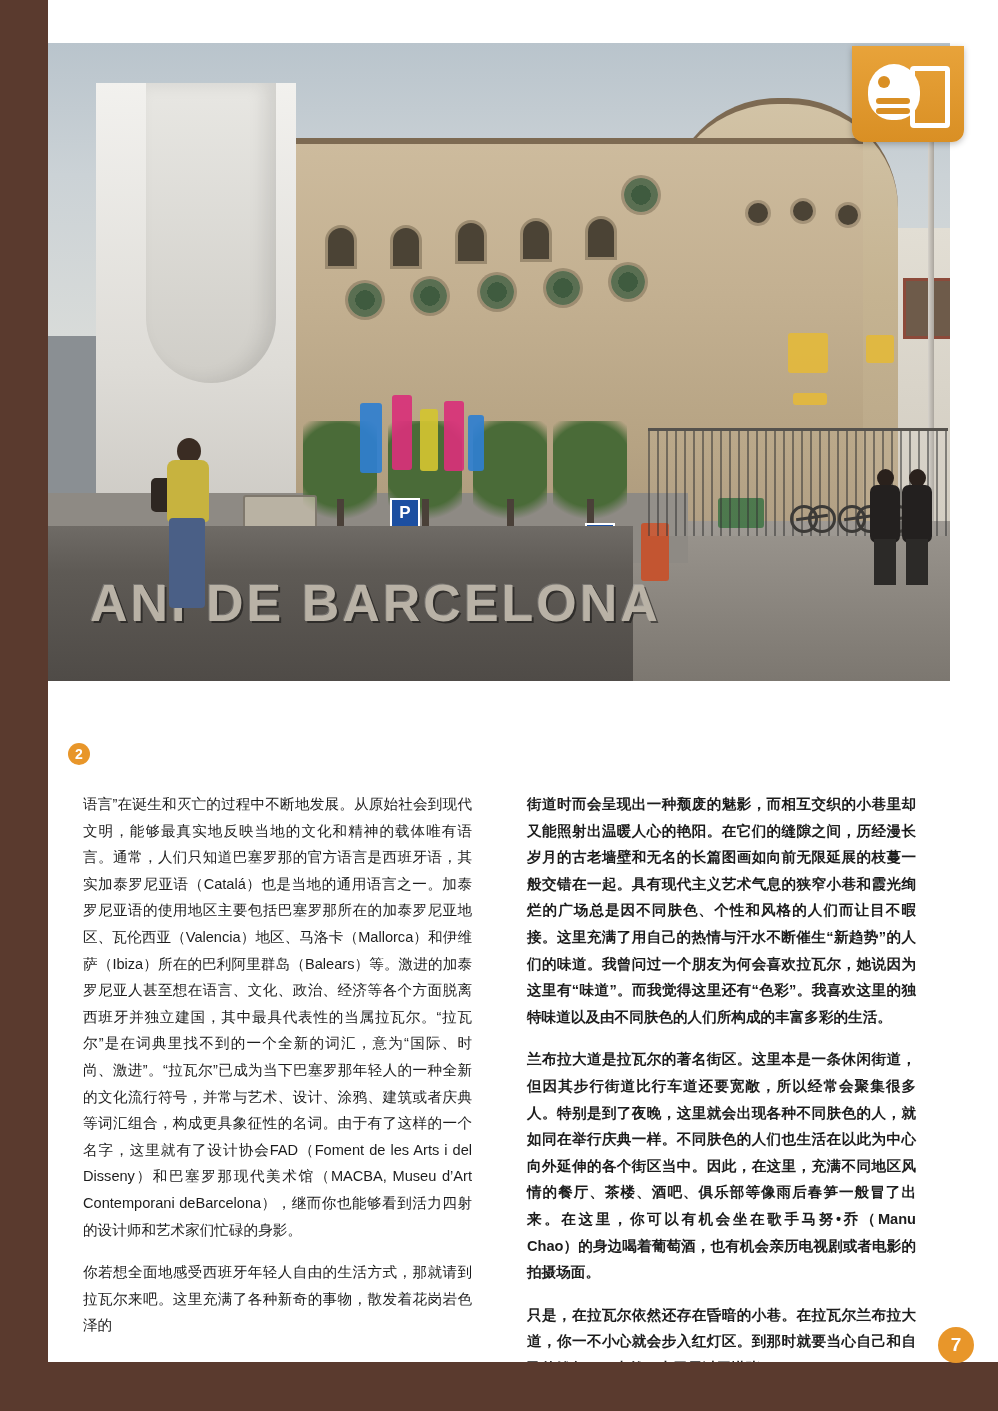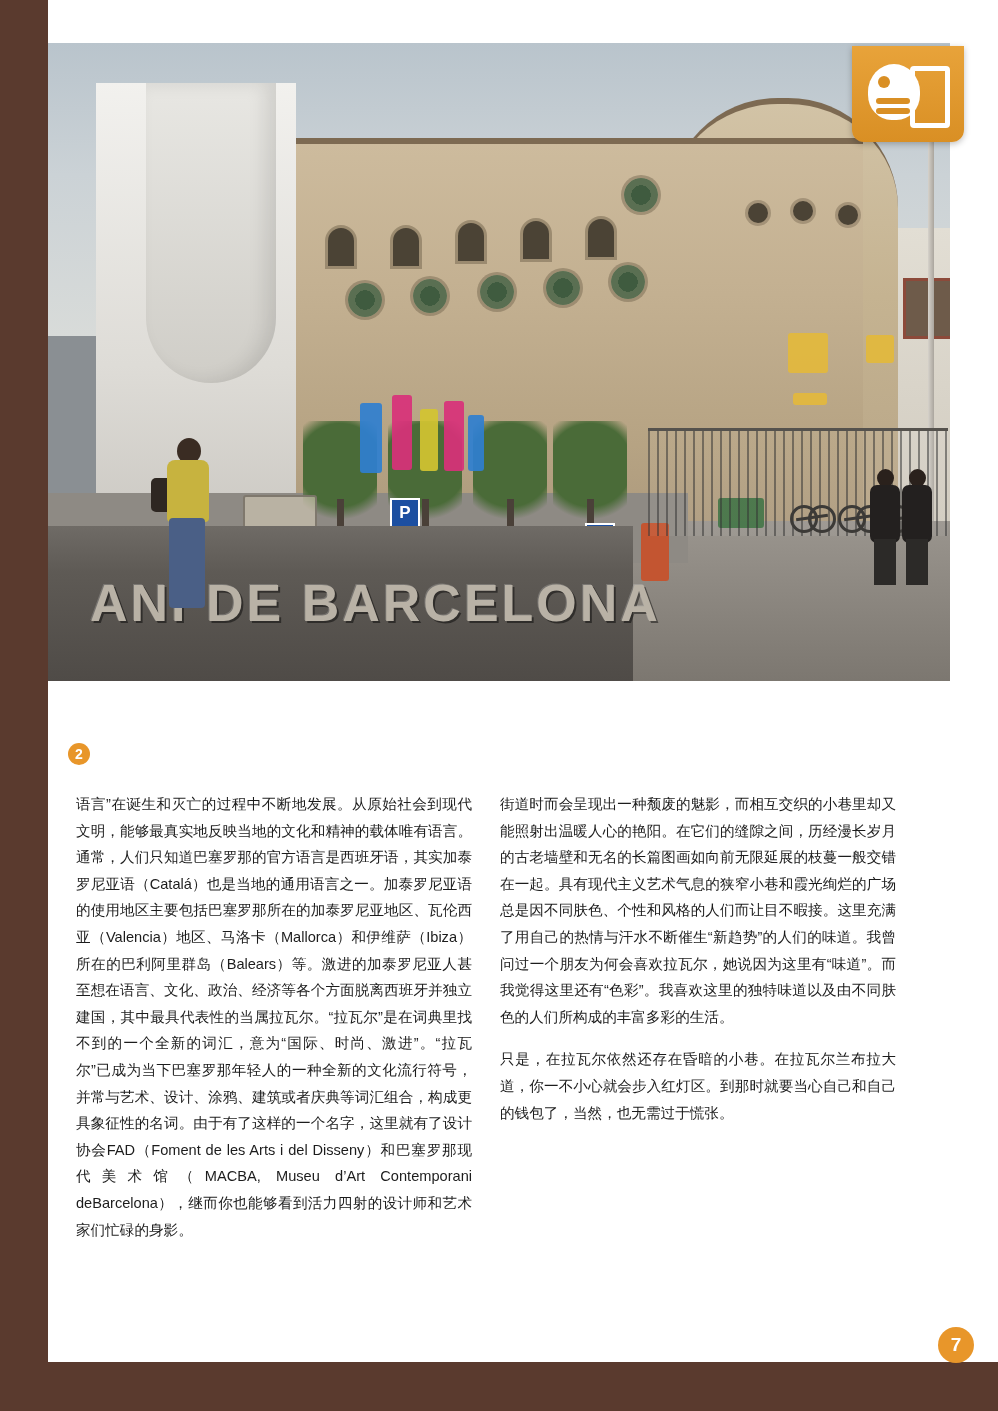--- a/index.html
+++ b/index.html
@@ -263,22 +263,22 @@
   .col {
     position: absolute;
     top: 110px;
     width: 404px;
     font-size: 14.6px;
     line-height: 26.6px;
     color: #1c1c1c;
     text-align: justify;
   }
   .col.left { left: 20px; }
-  .col.right { left: 444px; }
-  .col p { margin: 0 0 16px 8px; }
+  .col.right { left: 464px; font-weight: bold; }
+  .col p { margin: 0 0 16px 15px; }
   .sub-title {
     font-size: 15.5px;
     font-weight: bold;
     color: #d4721c;
     margin: 22px 0 6px 0;
     letter-spacing: 0.5px;
   }
   
   .footer-bar {
     position: absolute;
@@ -408,24 +408,26 @@
   </div>
 
   <div class="article">
 
     <div class="heading-row">
       <span class="num-badge">2</span>
     </div>
 
     <div class="col left">
       <p>语言”在诞生和灭亡的过程中不断地发展。从原始社会到现代文明，能够最真实地反映当地的文化和精神的载体唯有语言。通常，人们只知道巴塞罗那的官方语言是西班牙语，其实加泰罗尼亚语（Catalá）也是当地的通用语言之一。加泰罗尼亚语的使用地区主要包括巴塞罗那所在的加泰罗尼亚地区、瓦伦西亚（Valencia）地区、马洛卡（Mallorca）和伊维萨（Ibiza）所在的巴利阿里群岛（Balears）等。激进的加泰罗尼亚人甚至想在语言、文化、政治、经济等各个方面脱离西班牙并独立建国，其中最具代表性的当属拉瓦尔。“拉瓦尔”是在词典里找不到的一个全新的词汇，意为“国际、时尚、激进”。“拉瓦尔”已成为当下巴塞罗那年轻人的一种全新的文化流行符号，并常与艺术、设计、涂鸦、建筑或者庆典等词汇组合，构成更具象征性的名词。由于有了这样的一个名字，这里就有了设计协会FAD（Foment de les Arts i del Disseny）和巴塞罗那现代美术馆（MACBA, Museu d’Art Contemporani deBarcelona），继而你也能够看到活力四射的设计师和艺术家们忙碌的身影。</p>
+      <p>你若想全面地感受西班牙年轻人自由的生活方式，那就请到拉瓦尔来吧。这里充满了各种新奇的事物，散发着花岗岩色泽的</p>
     </div>
 
     <div class="col right">
       <p>街道时而会呈现出一种颓废的魅影，而相互交织的小巷里却又能照射出温暖人心的艳阳。在它们的缝隙之间，历经漫长岁月的古老墙壁和无名的长篇图画如向前无限延展的枝蔓一般交错在一起。具有现代主义艺术气息的狭窄小巷和霞光绚烂的广场总是因不同肤色、个性和风格的人们而让目不暇接。这里充满了用自己的热情与汗水不断催生“新趋势”的人们的味道。我曾问过一个朋友为何会喜欢拉瓦尔，她说因为这里有“味道”。而我觉得这里还有“色彩”。我喜欢这里的独特味道以及由不同肤色的人们所构成的丰富多彩的生活。</p>
+      <p>兰布拉大道是拉瓦尔的著名街区。这里本是一条休闲街道，但因其步行街道比行车道还要宽敞，所以经常会聚集很多人。特别是到了夜晚，这里就会出现各种不同肤色的人，就如同在举行庆典一样。不同肤色的人们也生活在以此为中心向外延伸的各个街区当中。因此，在这里，充满不同地区风情的餐厅、茶楼、酒吧、俱乐部等像雨后春笋一般冒了出来。在这里，你可以有机会坐在歌手马努•乔（Manu Chao）的身边喝着葡萄酒，也有机会亲历电视剧或者电影的拍摄场面。</p>
       <p>只是，在拉瓦尔依然还存在昏暗的小巷。在拉瓦尔兰布拉大道，你一不小心就会步入红灯区。到那时就要当心自己和自己的钱包了，当然，也无需过于慌张。</p>
     </div>
 
   </div>
 
   <div class="footer-bar"></div>
   <div class="page-num">7</div>
 
 </div>
 

